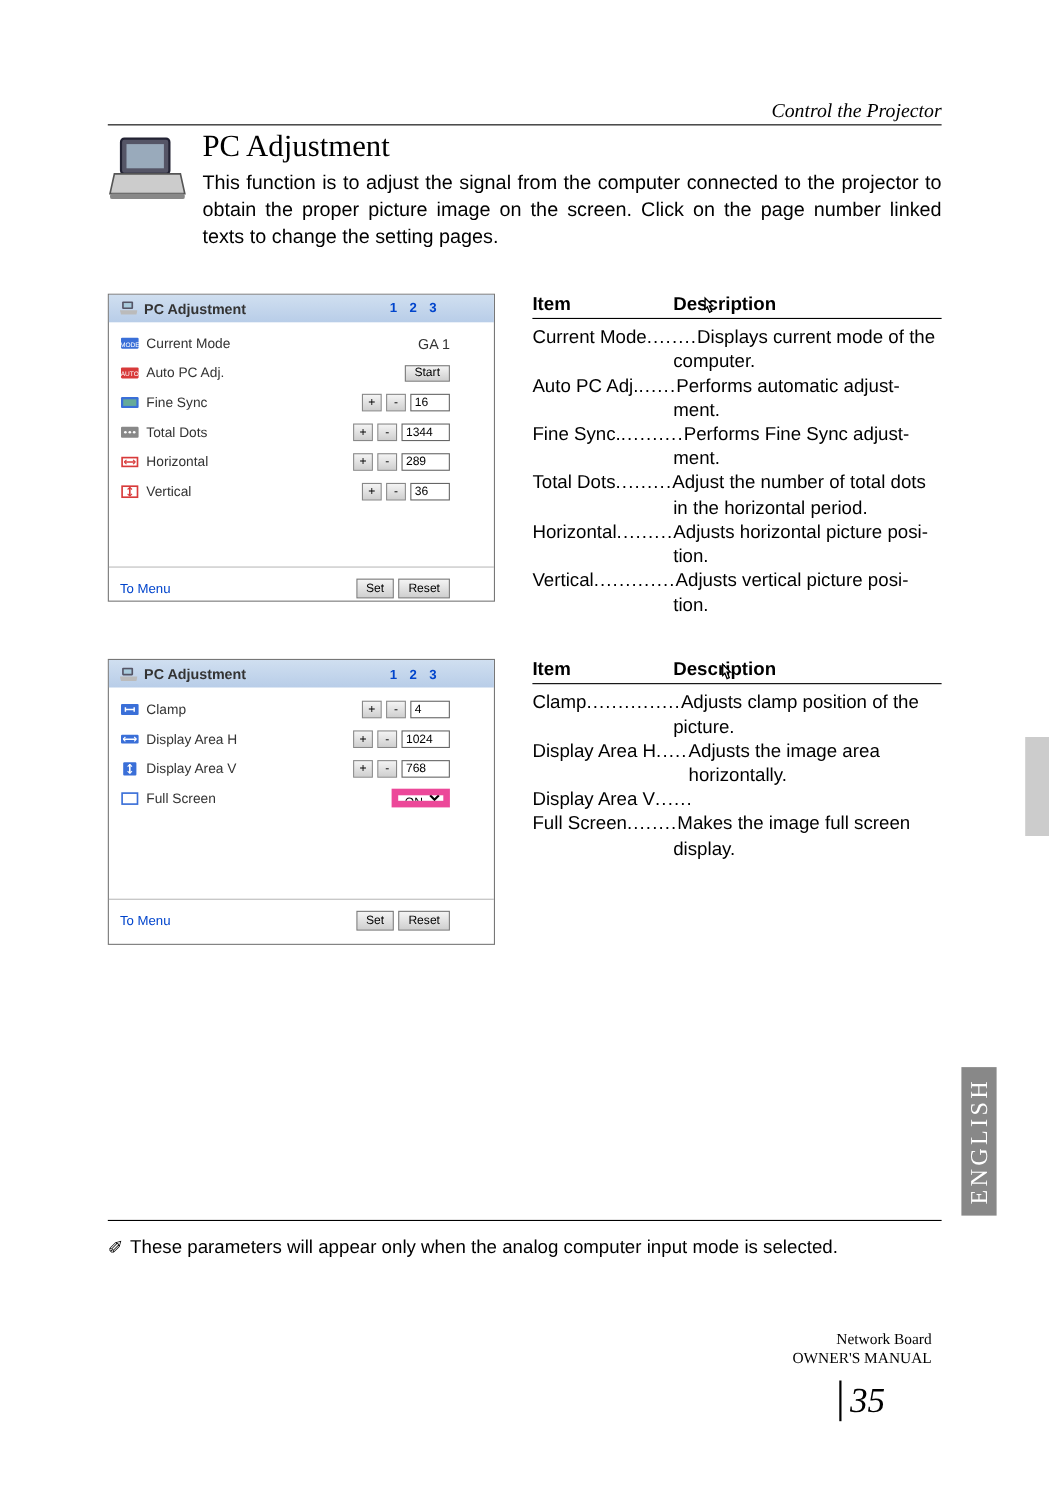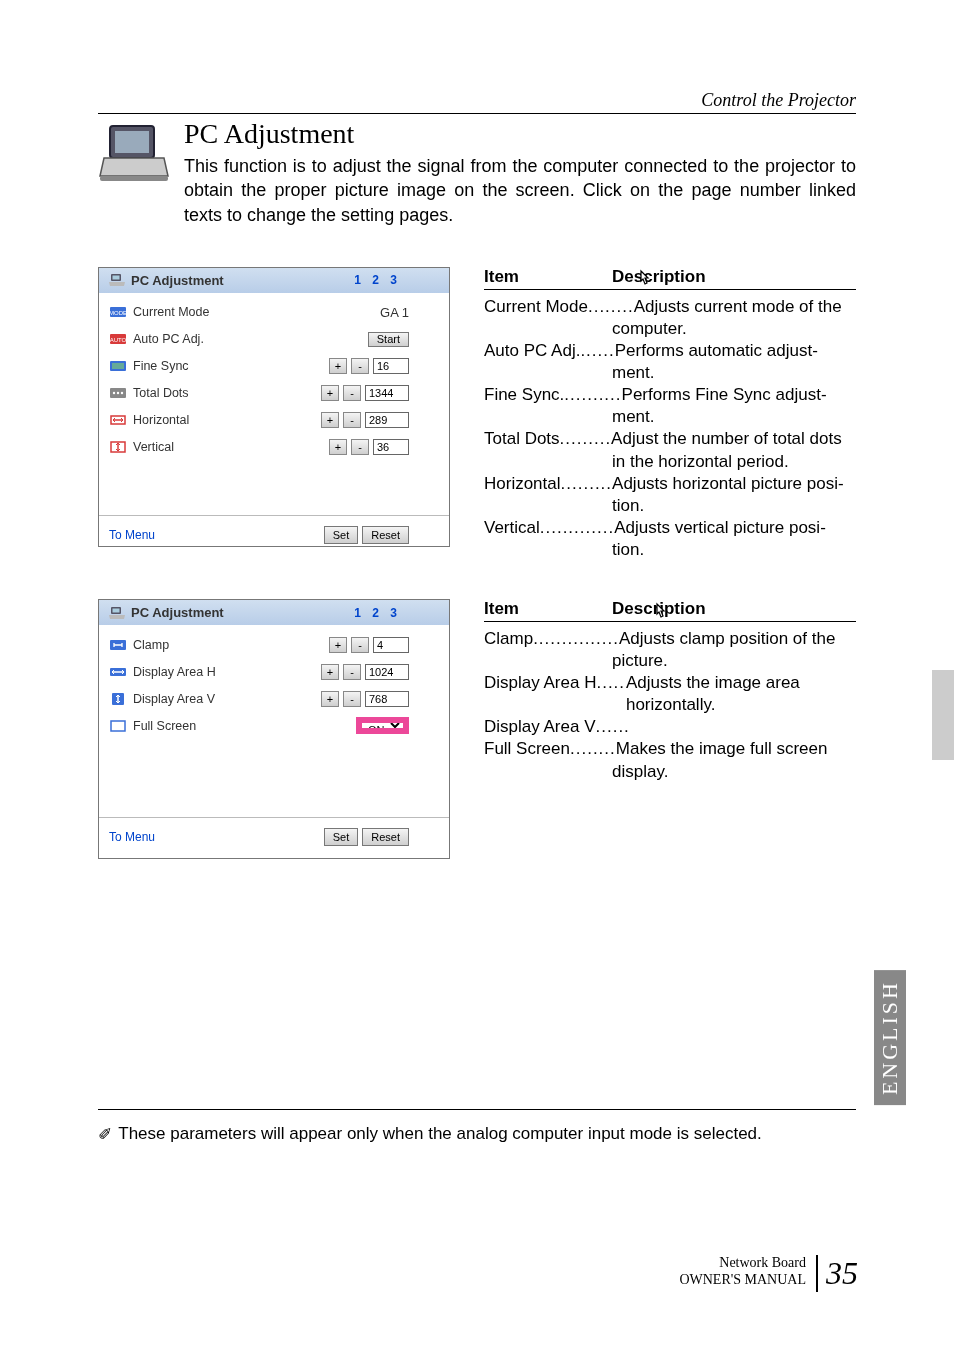--- a/index.html
+++ b/index.html
@@ -237,25 +237,26 @@
   .footnote {
     font-size: 17px;
     margin-top: 14px;
     display:flex;
     gap:6px;
     align-items:flex-start;
   }
   .pagefoot {
     position: absolute;
     bottom: 60px;
-    right: 96px;
+    right: 107px;
     text-align: right;
     display:flex;
-    align-items:flex-start;
+    align-items:center;
     gap:10px;
+    flex-direction:column;
   }
   .pagefoot .ft {
     font-family: "Times New Roman", serif;
     font-size: 14px;
     line-height:1.2;
     text-align:right;
   }
   .pagefoot .pn {
     font-family: "Times New Roman", serif;
     font-style: italic;
@@ -395,21 +396,21 @@
 
     <div class="desc">
       <div class="desc-head">
         <span class="c1">Item</span>
         <span>Description</span>
       </div>
       <div class="dl" id="dl1">
           <div class="dl-row">
             <span class="dl-term">Current Mode</span>
             <span class="dl-dots"> ........</span>
-            <span class="dl-def">Adjusts current mode of the</span>
+            <span class="dl-def">Displays current mode of the</span>
           </div>
           <div class="dl-cont">computer.</div>
           <div class="dl-row">
             <span class="dl-term">Auto PC Adj.</span>
             <span class="dl-dots"> ......</span>
             <span class="dl-def">Performs automatic adjust-</span>
           </div>
           <div class="dl-cont">ment.</div>
           <div class="dl-row">
             <span class="dl-term">Fine Sync.</span>

